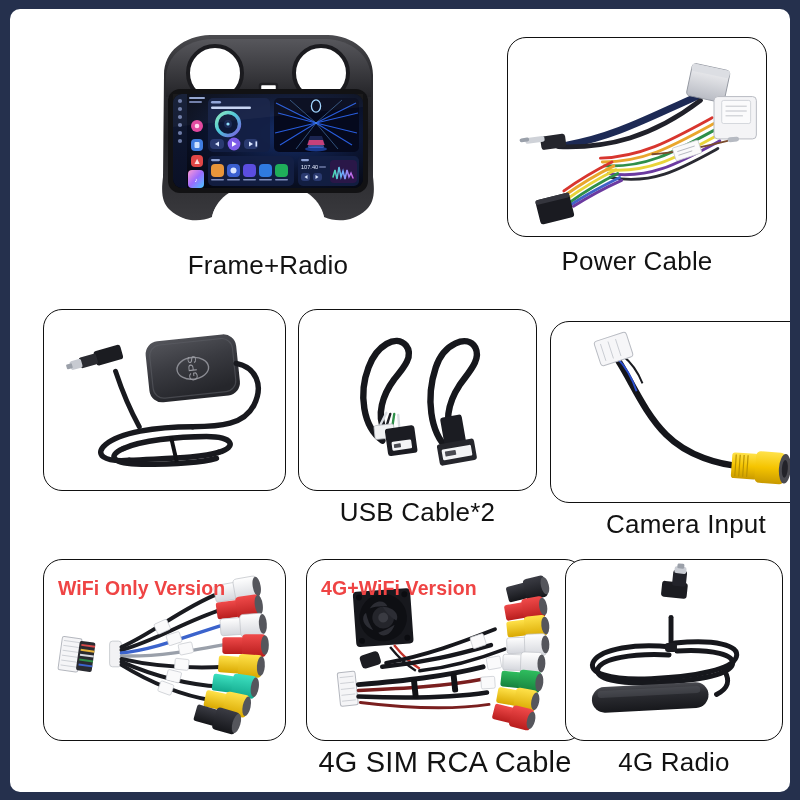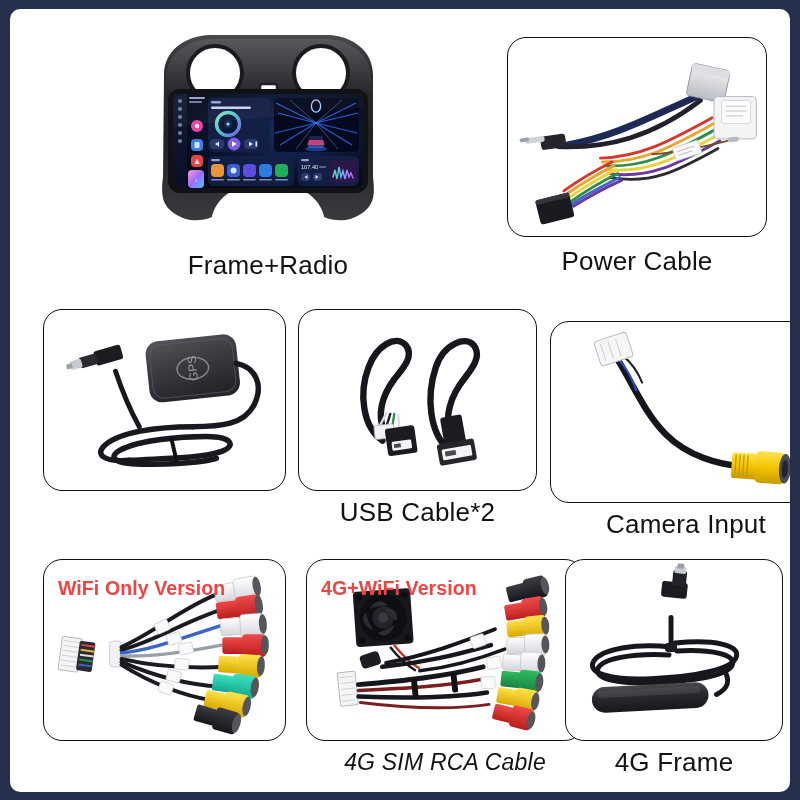--- a/index.html
+++ b/index.html
@@ -44,21 +44,21 @@
   .caption {
     position: absolute;
     left: 0; right: 0; bottom: 0;
     text-align: center;
     color: #121212;
     font-size: 26px;
     line-height: 30px;
     letter-spacing: .2px;
     white-space: nowrap;
   }
-  .caption.small { font-size: 23px; font-style: italic; }
+  .caption.small { font-size: 29px; }
 
   .version-tag {
     position: absolute;
     left: 14px; top: 9px;
     color: #ef4444;
     font-size: 19.5px;
     font-weight: bold;
     letter-spacing: .1px;
     z-index: 6;
     white-space: nowrap;
@@ -729,18 +729,18 @@
                 <rect x="96" y="22" width="26" height="16" rx="3" fill="#1b1c21"></rect>
                 <rect x="106" y="10" width="14" height="16" rx="2.5" fill="#22232a"></rect>
                 <rect x="107" y="6" width="12" height="7" rx="2" fill="#c9ccd3"></rect>
                 <rect x="109.5" y="3" width="7" height="5" rx="1.5" fill="#9ba0a9"></rect>
               </g>
 
               <rect x="100" y="84" width="12" height="9" rx="2.5" fill="#1b1c21"></rect>
             </svg>
           </div>
         </div>
-        <div class="caption" style="height:34px;">4G Frame</div>
+        <div class="caption" style="height:34px;">4G Radio</div>
       </div>
 
     </div>
   </div>
 </div>
 
 </body></html>

